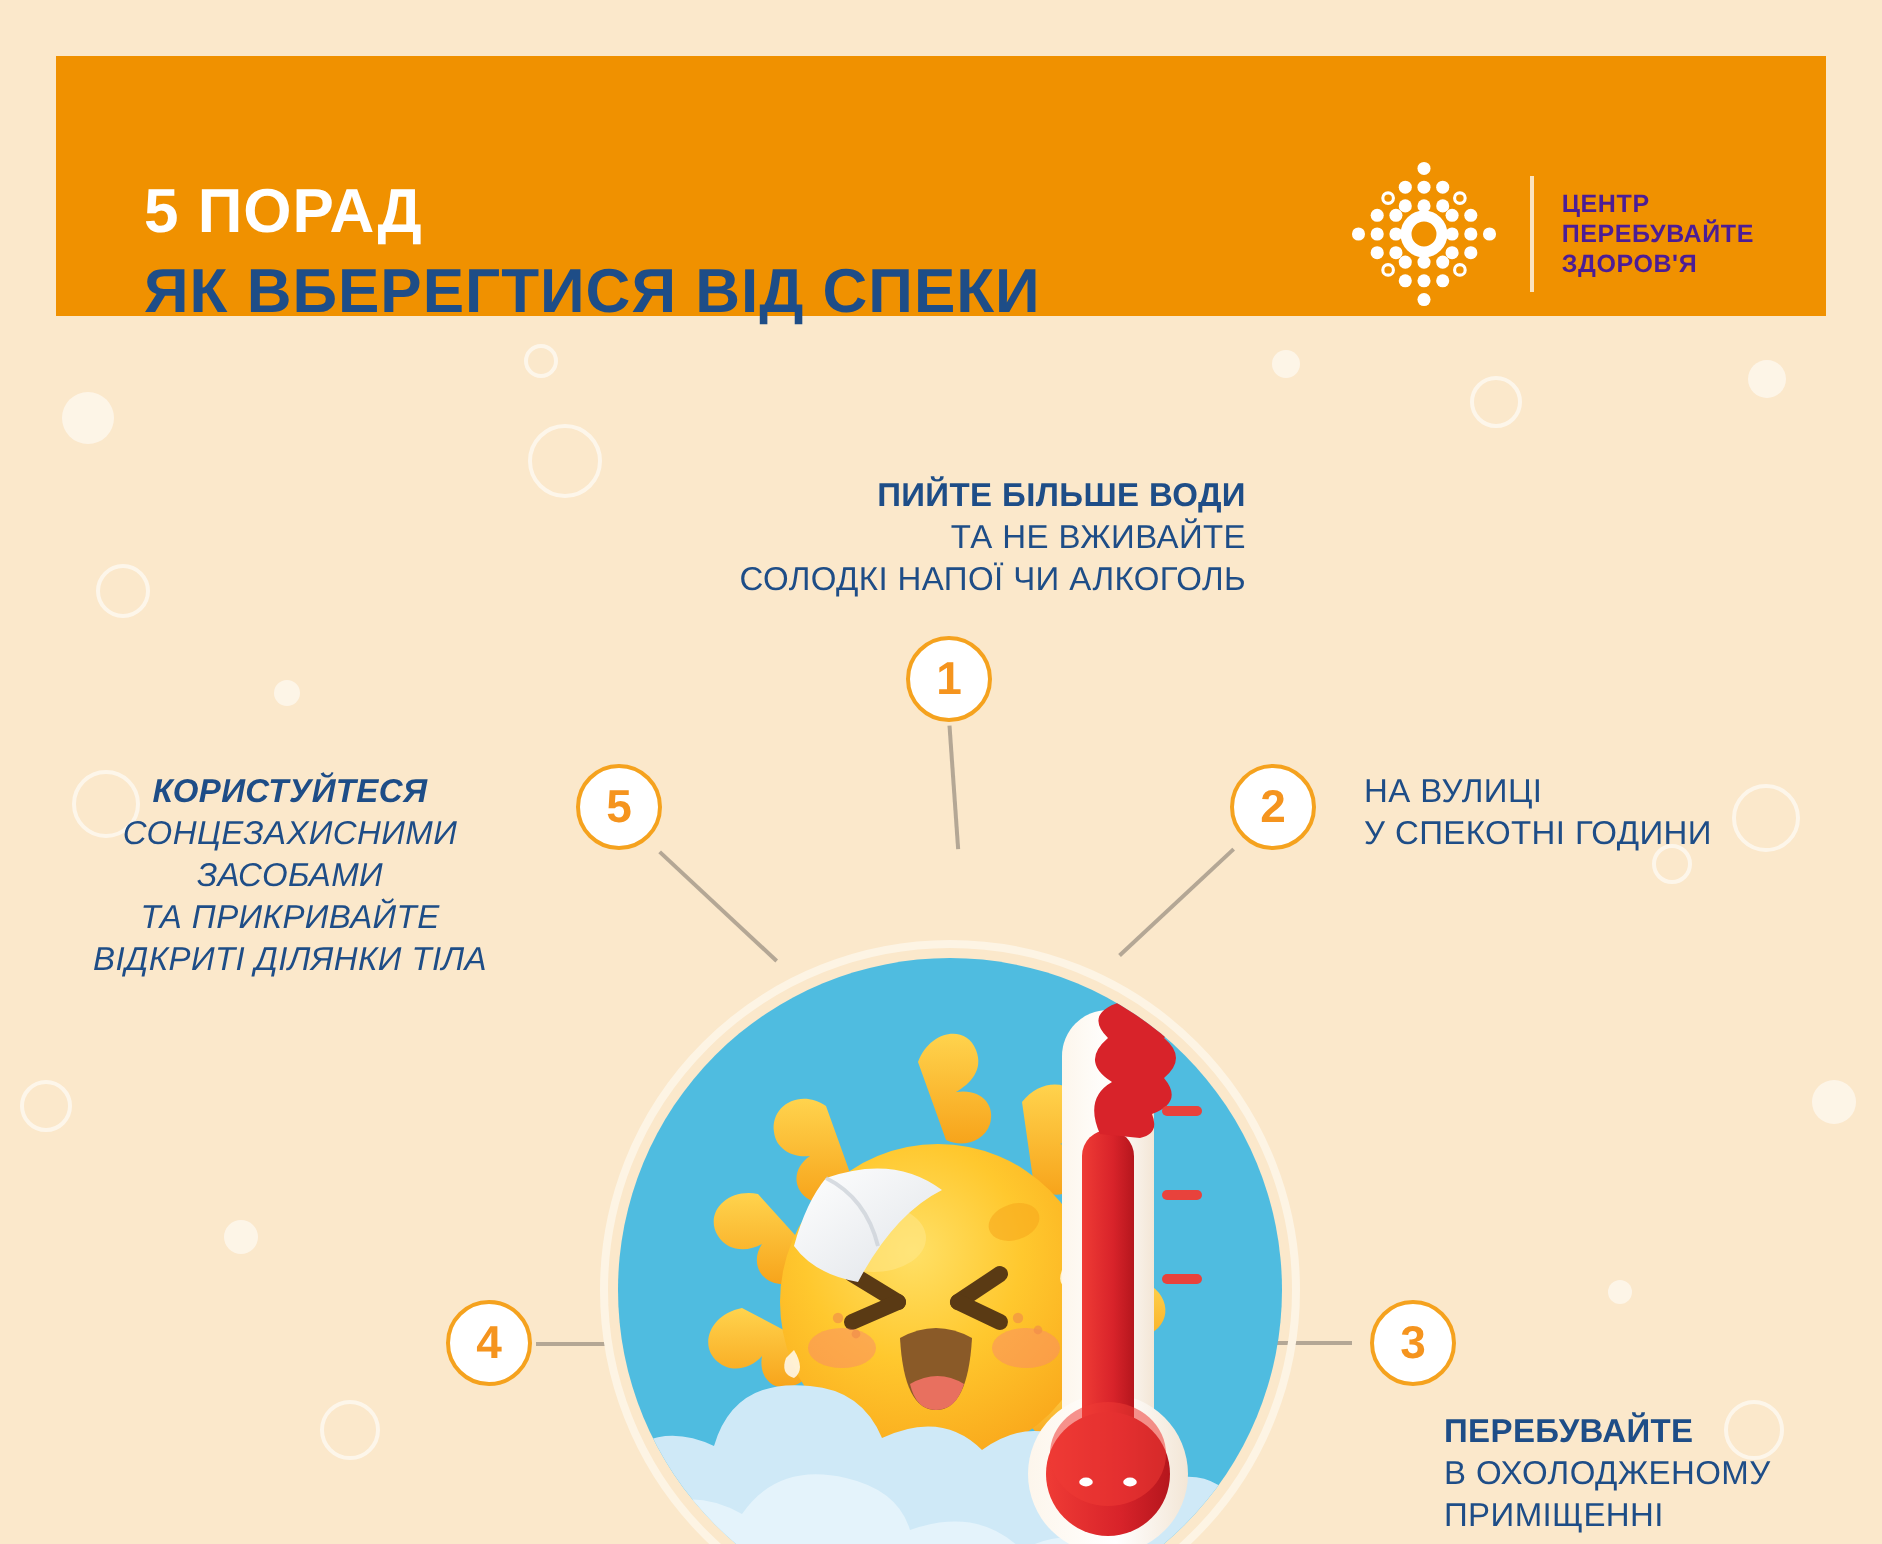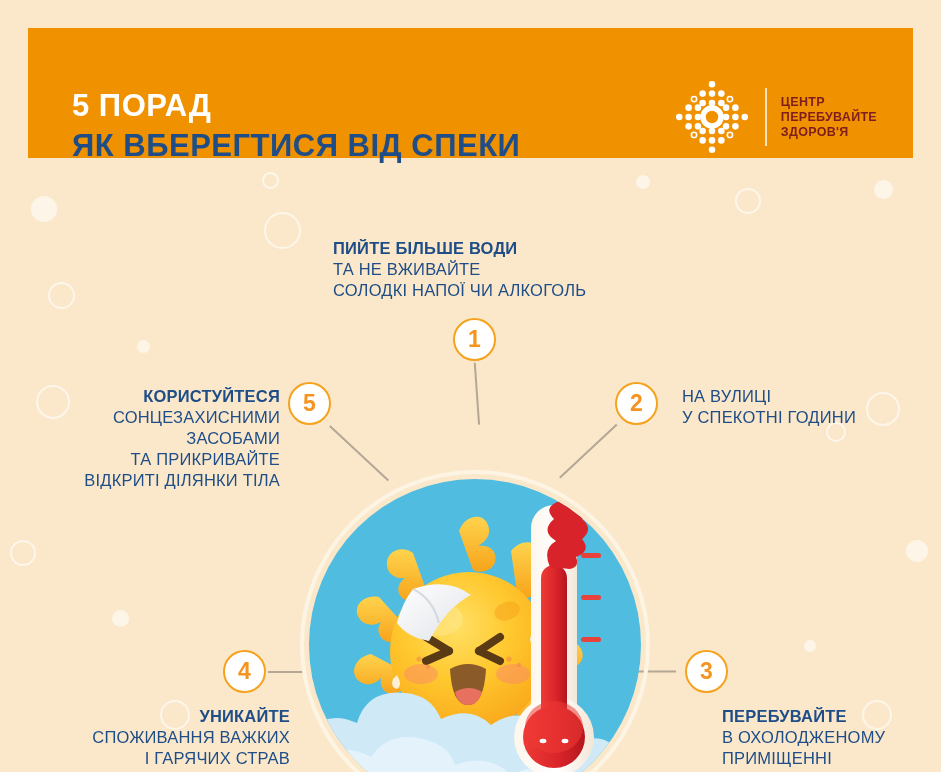--- a/index.html
+++ b/index.html
@@ -72,21 +72,21 @@
     align-items: center;
     gap: 14px;
   }
   .logo-mark { width: 78px; height: 78px; display: block; }
   .logo-divider {
     width: 2px;
     height: 58px;
     background: rgba(255,255,255,.75);
   }
   .logo-text {
-    color: #7f1d1d;
+    color: #4c1d95;
     font-size: 12.5px;
     font-weight: bold;
     line-height: 15px;
     letter-spacing: .3px;
     white-space: nowrap;
   }
 
   
   .center-wrap {
     position: absolute;
@@ -139,22 +139,22 @@
   
   .tip {
     position: absolute;
     color: #1e4d87;
     font-size: 16.5px;
     line-height: 21px;
     letter-spacing: .2px;
     white-space: nowrap;
   }
   .tip .hl { font-weight: bold; }
-  .tip.right-al { text-align: right; }
-  .tip.center-al { text-align: left; }
+  .tip.right-al { text-align: center; font-style: italic; }
+  .tip.center-al { text-align: right; }
 </style>
 </head>
 <body>
 
 <div id="page">
 
   <div class="bg-layer">
     <div class="bub fill" style="left:31px;  top:196px; width:26px; height:26px;"></div>
     <div class="bub ring" style="left:264px; top:212px; width:33px; height:33px;"></div>
     <div class="bub ring" style="left:48px;  top:282px; width:23px; height:23px;"></div>
@@ -368,25 +368,20 @@
     <div>НА ВУЛИЦІ</div>
     <div>У СПЕКОТНІ ГОДИНИ</div>
   </div>
 
   <div class="tip" style="left:682px; top:706px;margin-left:40px;">
     <div class="hl">ПЕРЕБУВАЙТЕ</div>
     <div>В ОХОЛОДЖЕНОМУ</div>
     <div>ПРИМІЩЕННІ</div>
   </div>
 
-  <div class="tip right-al" style="left:20px; top:706px; width:270px;">
-    <div class="hl">УНИКАЙТЕ</div>
-    <div>СПОЖИВАННЯ ВАЖКИХ</div>
-    <div>І ГАРЯЧИХ СТРАВ</div>
-  </div>
 
   <div class="tip right-al" style="left:10px; top:386px; width:270px;">
     <div class="hl">КОРИСТУЙТЕСЯ</div>
     <div>СОНЦЕЗАХИСНИМИ</div>
     <div>ЗАСОБАМИ</div>
     <div>ТА ПРИКРИВАЙТЕ</div>
     <div>ВІДКРИТІ ДІЛЯНКИ ТІЛА</div>
   </div>
 
 </div>

